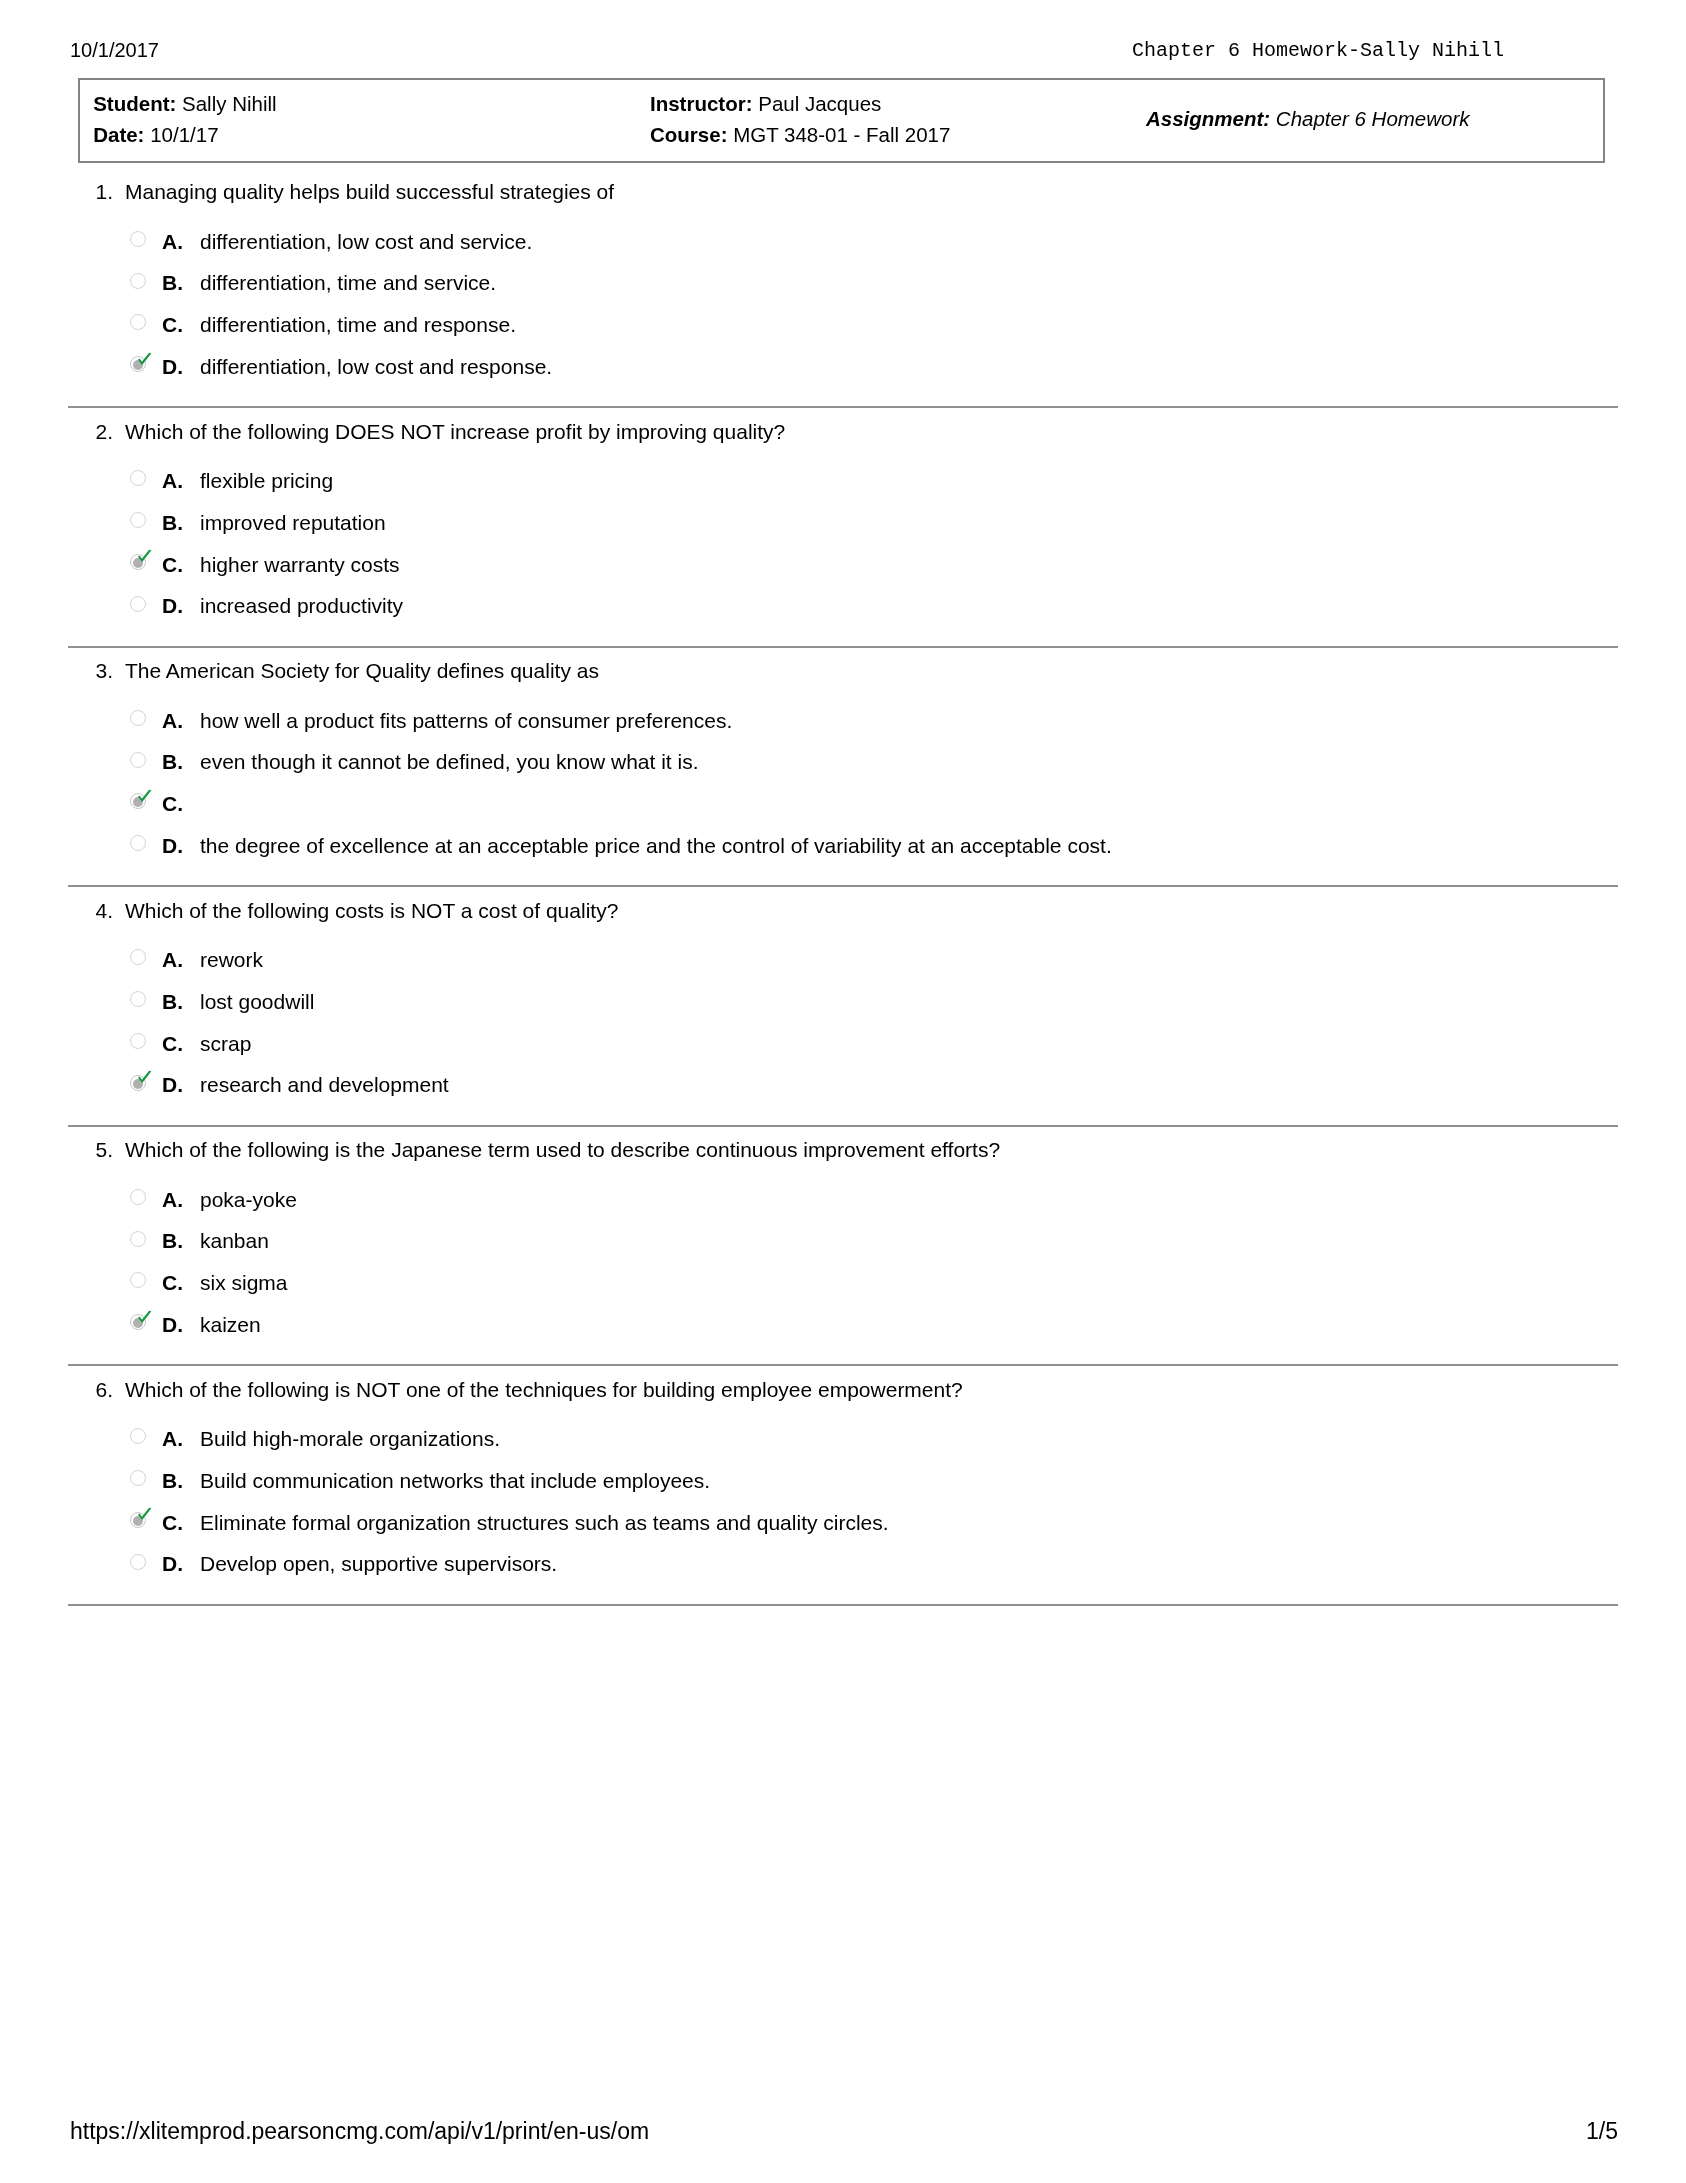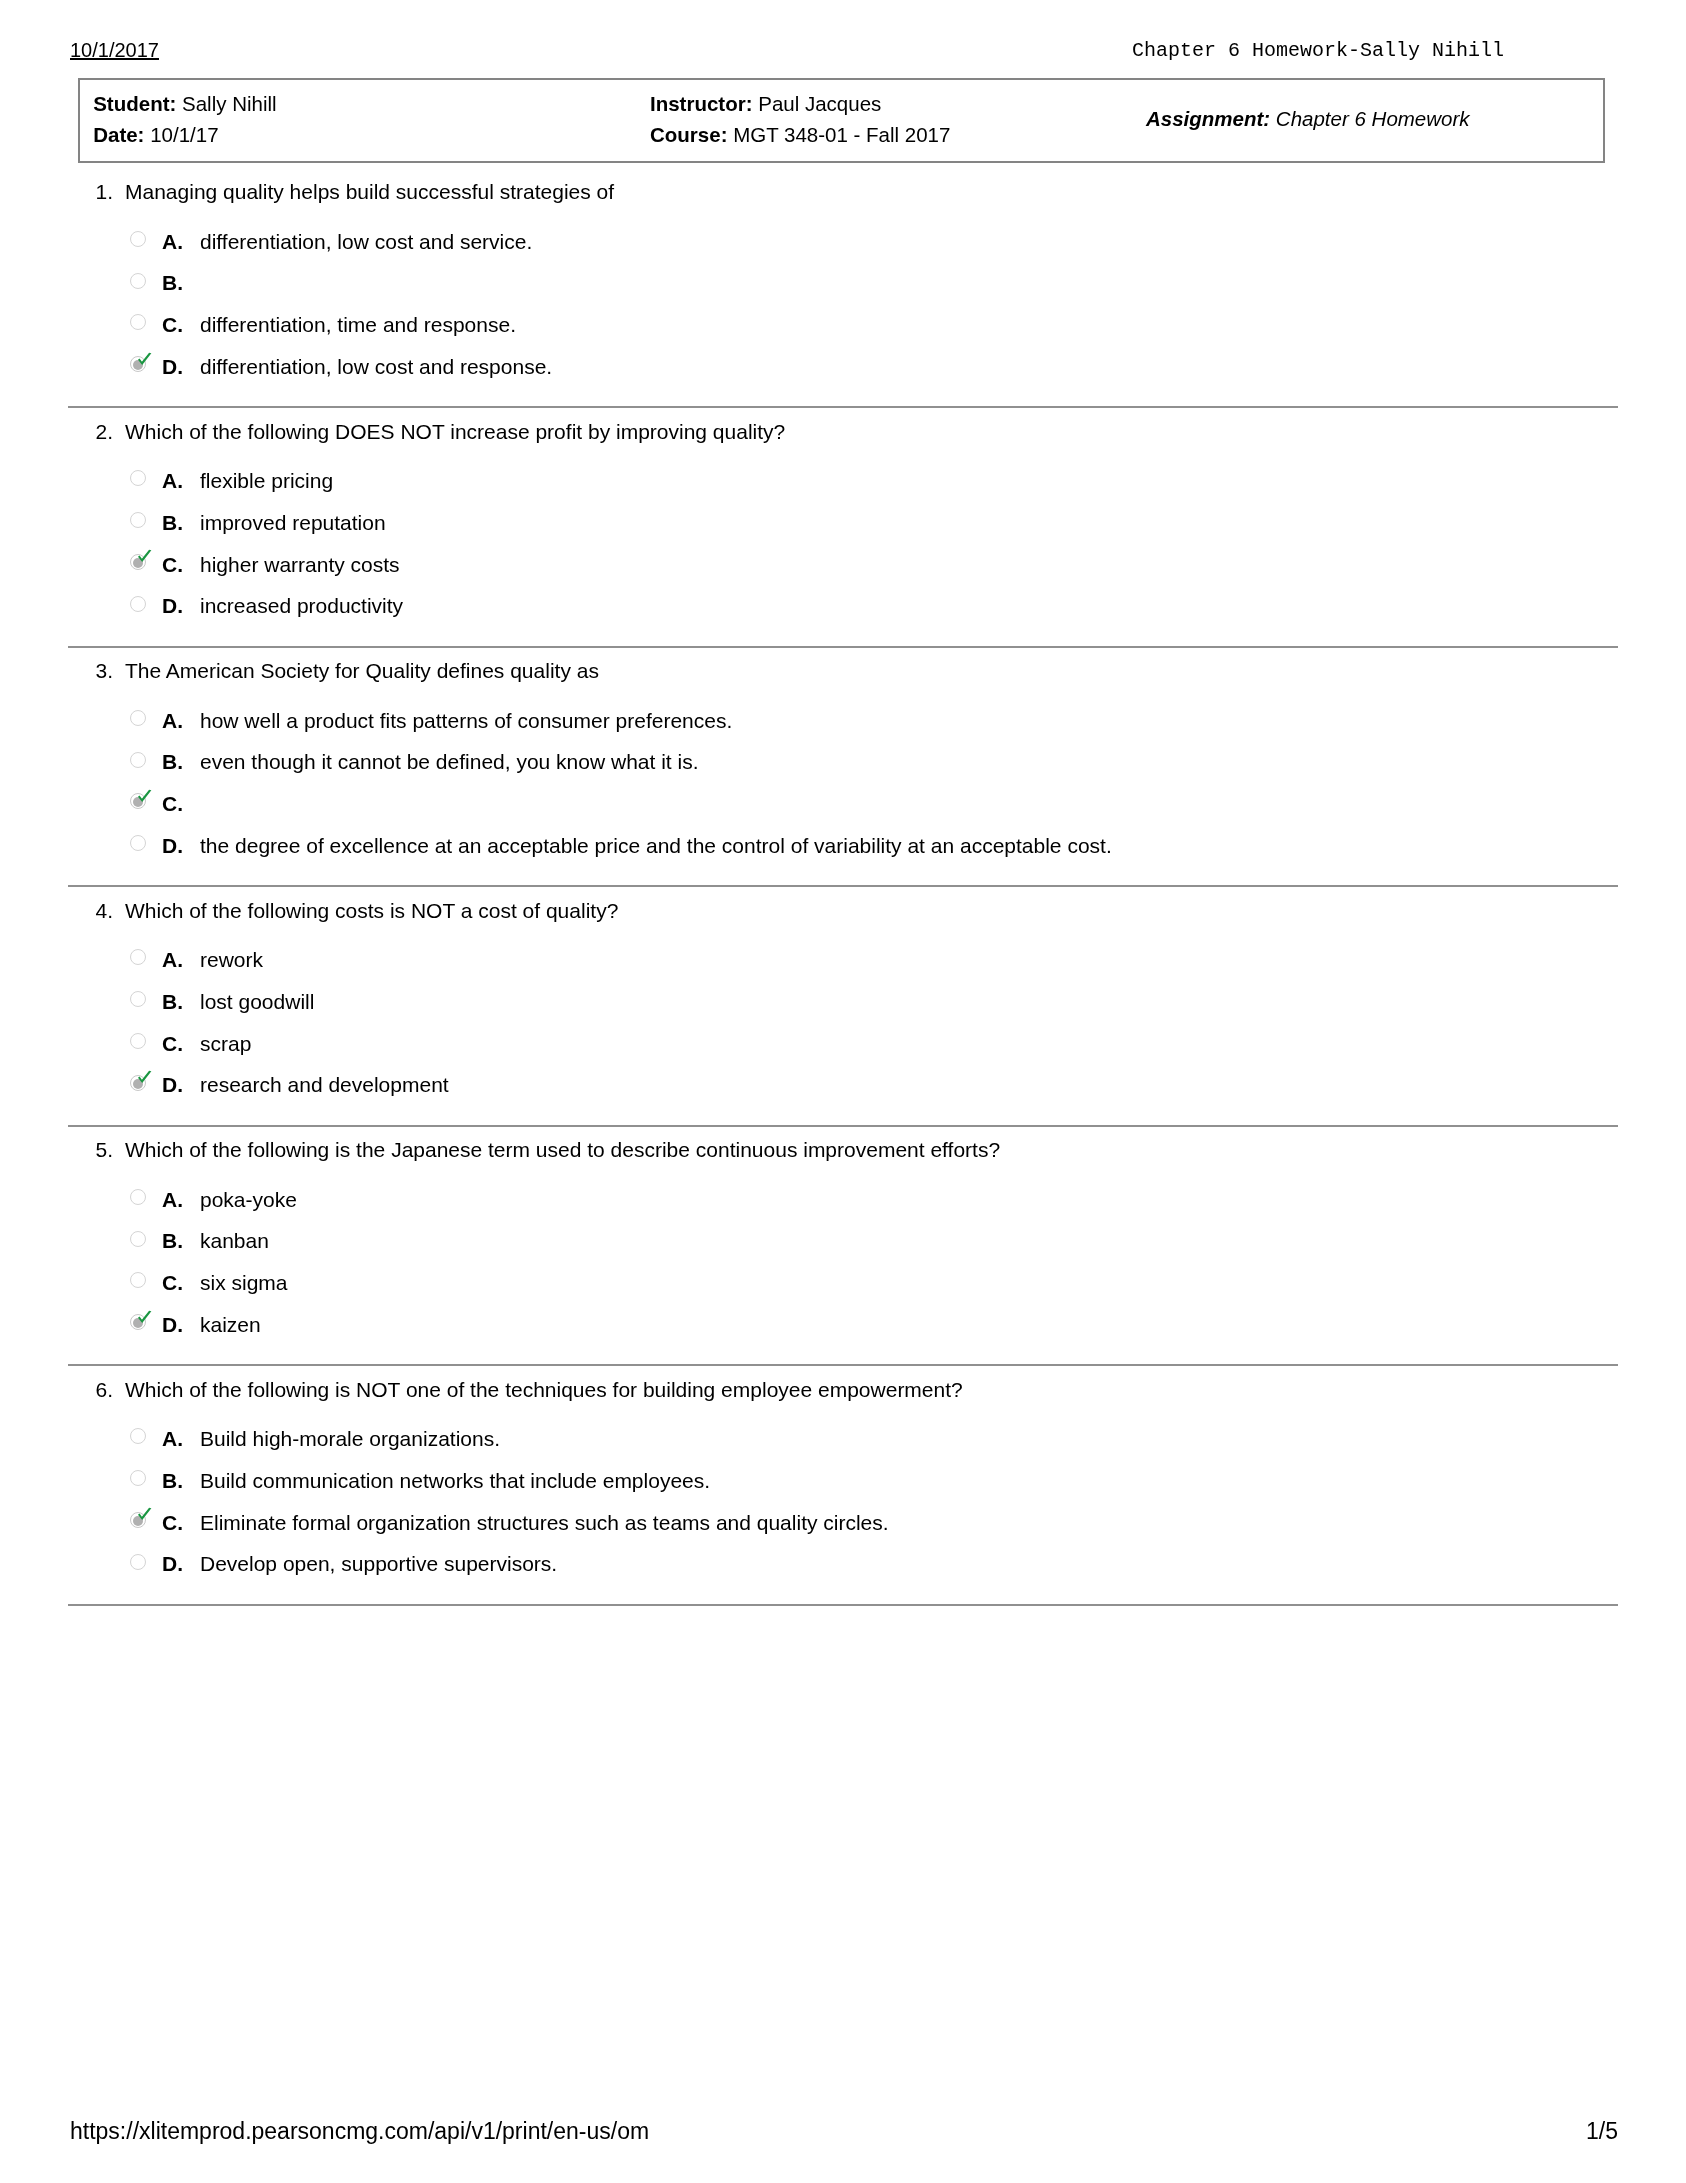--- a/index.html
+++ b/index.html
@@ -25,21 +25,20 @@
     width: 1686px;
     height: 29px;
     font-size: 20px;
     line-height: 29px;
   }
   .running-head .rh-date {
     position: absolute;
     left: 70px;
     top: 0;
     white-space: nowrap;
-    text-decoration: underline;
   }
   .running-head .rh-title {
     position: absolute;
     left: 0;
     top: 0;
     width: 1504px;
     text-align: right;
     white-space: nowrap;
     font-family: Liberation Mono, monospace;
   }
@@ -258,20 +257,21 @@
             <span class="radio-circle"></span>
           </span>
           <span class="opt-letter">A.</span>
           <div class="opt-text">differentiation, low cost and service.</div>
         </div>
         <div class="option">
           <span class="opt-radio">
             <span class="radio-circle"></span>
           </span>
           <span class="opt-letter">B.</span>
+          <div class="opt-text">differentiation, time and service.</div>
         </div>
         <div class="option">
           <span class="opt-radio">
             <span class="radio-circle"></span>
           </span>
           <span class="opt-letter">C.</span>
           <div class="opt-text">differentiation, time and response.</div>
         </div>
         <div class="option selected">
           <span class="opt-radio">

